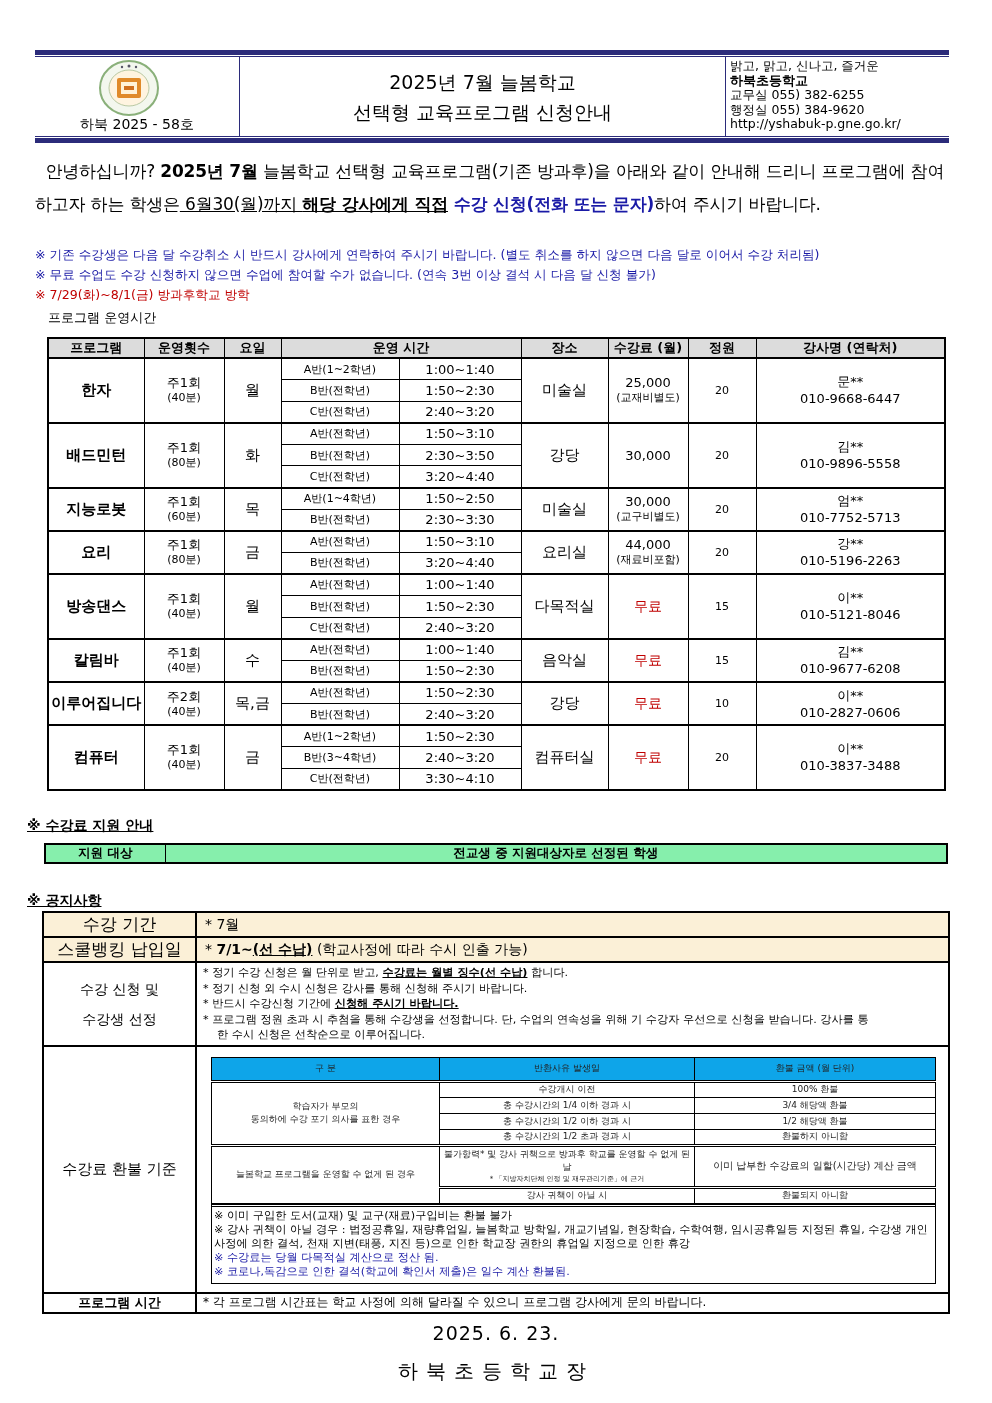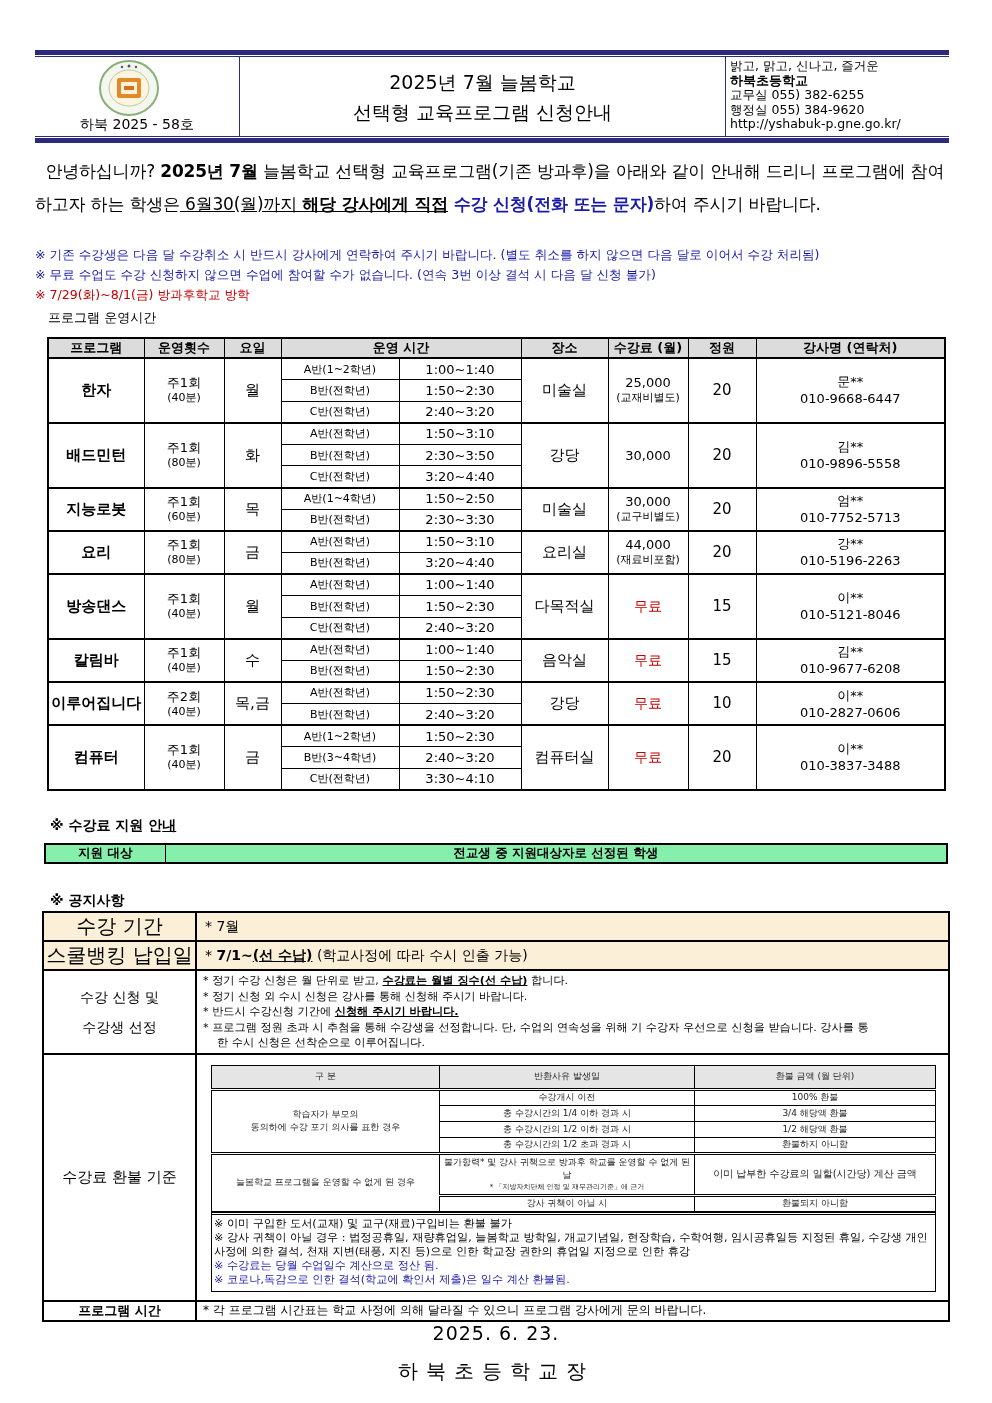--- a/index.html
+++ b/index.html
@@ -30,52 +30,52 @@
   .sub-label { position: absolute; left: 48px; top: 309px; font-size: 13px; }
 
   
   table { border-collapse: collapse; }
   .prog { position: absolute; left: 47px; top: 337px; width: 897px; table-layout: fixed; font-size: 13px; border: 2px solid #000; }
   .prog th { background: #dcdcdc; font-weight: bold; height: 20px; border: 1px solid #000; border-bottom: 2px solid #000; font-size: 13px; }
   .prog td { border: 1px solid #000; text-align: center; vertical-align: middle; height: 21.6px; padding: 0; line-height: 15px; }
   .prog td.name { font-size: 15px; font-weight: bold; }
   .prog td.freq .small, .prog td.fee .small { font-size: 11px; display: block; }
   .prog td.place { font-size: 15px; }
-  .prog td.cap { font-size: 15px; text-align: center; }
+  .prog td.cap { font-size: 11px; text-align: center; }
   .prog td.cls { font-size: 11px; }
   .prog td.time { font-size: 13px; }
   .prog td.inst { font-size: 13px; line-height: 17px; }
   .prog td.free { color: #c00000; font-size: 14px; }
   .prog tr.grp td { border-top: 2px solid #000; }
 
-  .sec-title { position: absolute; left: 50px; font-size: 14px; font-weight: bold; }
+  .sec-title { position: absolute; left: 27px; font-size: 14px; font-weight: bold; text-decoration: underline; }
   .sec-title .u { text-decoration: underline; }
 
   
   .support { position: absolute; left: 44px; top: 843px; width: 904px; border: 2px solid #000; font-size: 12.5px; table-layout: fixed; }
   .support td { border: 1px solid #000; text-align: center; height: 17px; padding: 0; }
   .support tr.first td { background: #86efac; font-weight: bold; }
 
   
   .notice { position: absolute; left: 42px; top: 911px; width: 908px; border: 2px solid #000; table-layout: fixed; }
   .notice > tbody > tr > td { border: 2px solid #000; vertical-align: middle; }
   .notice td.lbl { width: 153px; text-align: center; font-size: 14px; }
   .notice tr.beige td { background: #fbf0d7; height: 22px; }
-  .notice tr.beige td.lbl { font-size: 20px; }
+  .notice tr.beige td.lbl { font-size: 17px; }
   .notice tr.beige td.val { font-size: 14px; padding-left: 8px; }
   .notice td.val.big { font-size: 15px; }
   .notice .small-list { font-size: 11.2px; line-height: 15.5px; padding: 2px 6px; }
   .notice .b { font-weight: bold; }
   .notice .u { text-decoration: underline; }
   .notice .lbl.tall { line-height: 30px; font-weight: normal; }
 
   .refund-wrap { padding: 10px 12px 8px 14px; }
   .refund { width: 100%; border: 1px solid #000; table-layout: fixed; font-size: 9px; color: #222; }
   .refund td, .refund th { border: 1px solid #000; text-align: center; height: 16px; padding: 0 2px; font-weight: normal; }
-  .refund th { background: #e5e5e5; height: 24px; border-bottom: 3px double #000; }
+  .refund th { background: #0ea5e9; height: 24px; border-bottom: 3px double #000; }
   .refund td.sep { border-top: 3px double #000; }
   .refund .tiny { font-size: 7px; display: block; }
   .refund-notes { border: 1px solid #000; border-top: 3px double #000; font-size: 11.2px; line-height: 14px; padding: 2px 2px 4px 2px; color: #000; }
   .refund-notes .blue { color: #1a1aa6; }
 
   .date { position: absolute; left: 0; width: 992px; top: 1322px; text-align: center; font-size: 19px; letter-spacing: 1px; }
   .sign { position: absolute; left: 0; width: 992px; top: 1358px; text-align: center; font-size: 20px; letter-spacing: 8px; }
 </style>
 </head>
 <body>
@@ -377,21 +377,21 @@
         </tr>
         <tr>
           <td class="sep">강사 귀책이 아닐 시</td>
           <td class="sep">환불되지 아니함</td>
         </tr>
       </tbody>
           </table>
       <div class="refund-notes">
         <div>※ 이미 구입한 도서(교재) 및 교구(재료)구입비는 환불 불가</div>
         <div>※ 강사 귀책이 아닐 경우 : 법정공휴일, 재량휴업일, 늘봄학교 방학일, 개교기념일, 현장학습, 수학여행, 임시공휴일등 지정된 휴일, 수강생 개인 사정에 의한 결석, 천재 지변(태풍, 지진 등)으로 인한 학교장 권한의 휴업일 지정으로 인한 휴강</div>
-        <div class="blue">※ 수강료는 당월 수업일수 계산으로 정산 됨.</div>
+        <div class="blue">※ 수강료는 당월 다목적실 계산으로 정산 됨.</div>
         <div class="blue">※ 코로나,독감으로 인한 결석(학교에 확인서 제출)은 일수 계산 환불됨.</div>
       </div>
     </td>
   </tr>
   <tr>
     <td class="lbl" style="font-weight:bold;font-size:13px;height:20px">프로그램 시간</td>
     <td style="font-size:12px;padding-left:6px">* 각 프로그램 시간표는 학교 사정에 의해 달라질 수 있으니 프로그램 강사에게 문의 바랍니다.</td>
   </tr>
 </tbody>
   </table>

